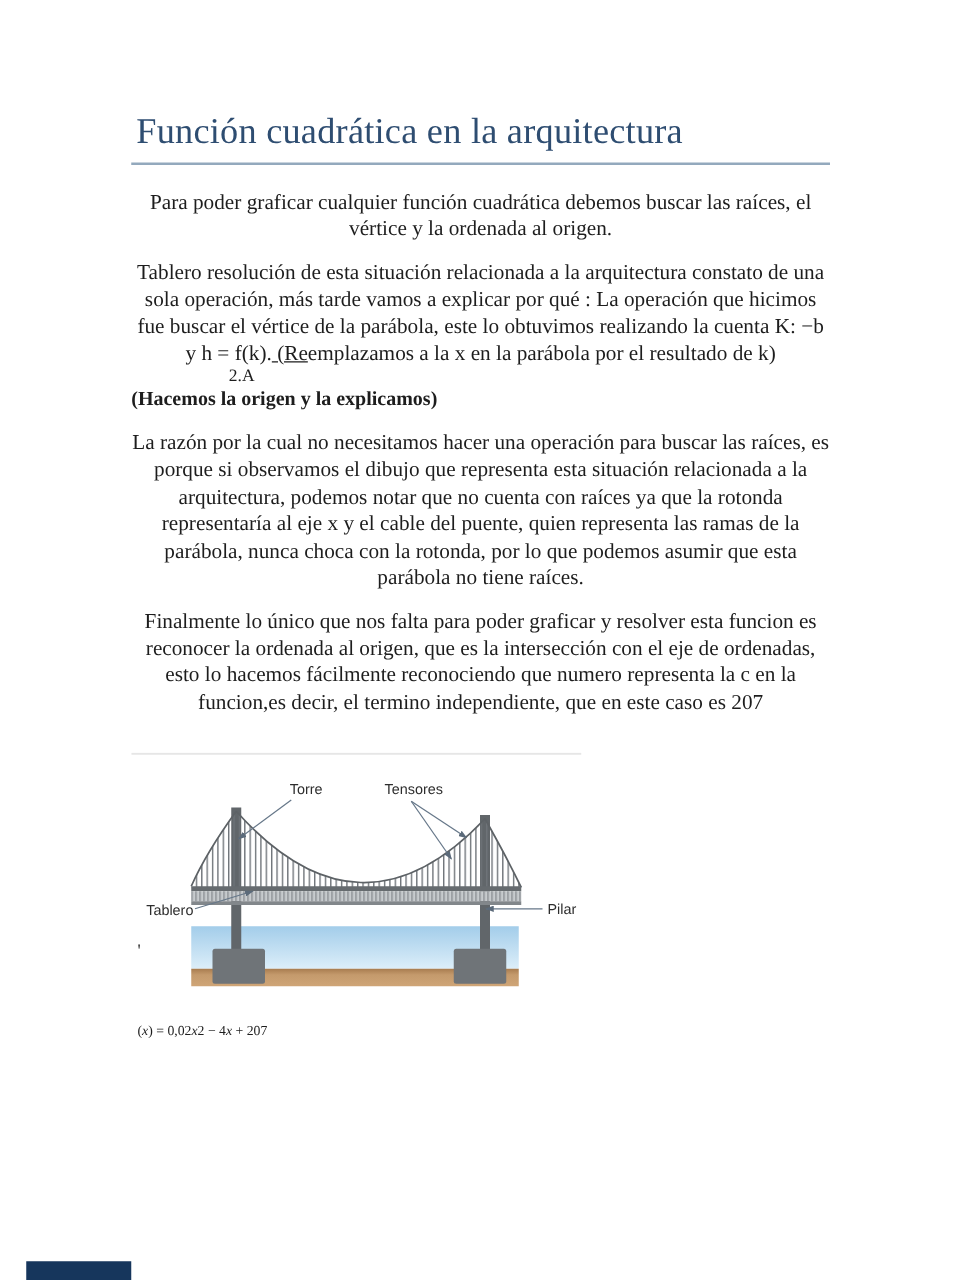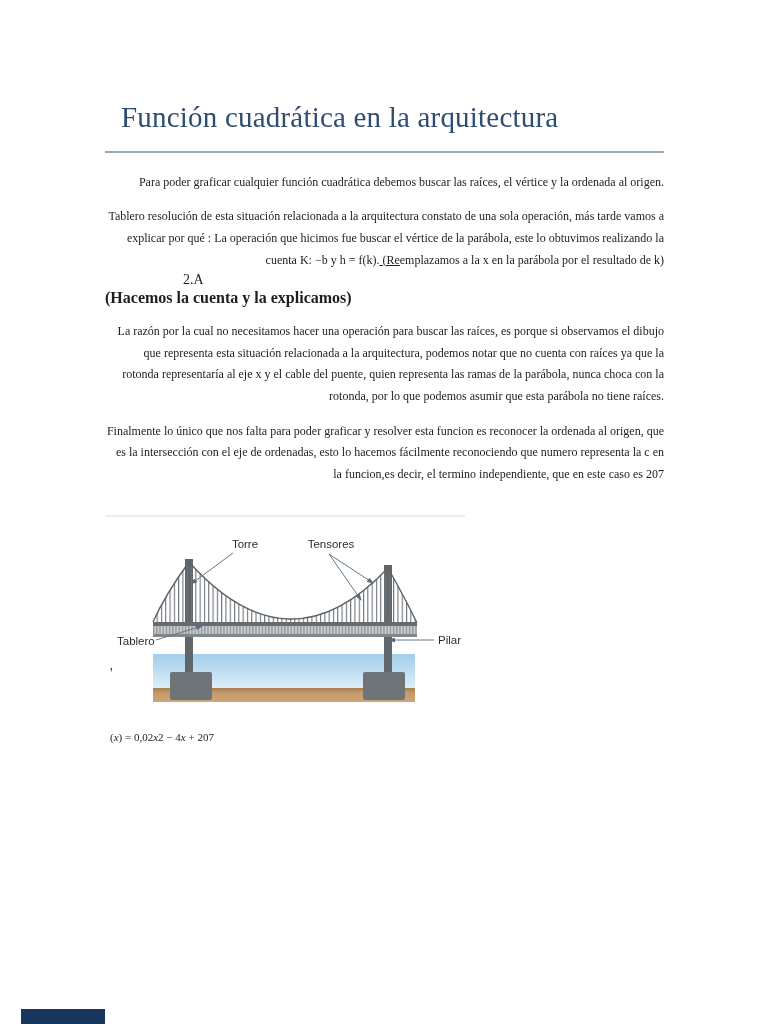--- a/index.html
+++ b/index.html
@@ -7,39 +7,39 @@
     width: 768px; height: 1024px;
     background: #ffffff;
     position: relative;
     overflow: hidden;
     font-family: "Liberation Serif", serif;
     color: #1d1d1d;
   }
   .page { padding: 84px 104px 0 105px; }
 
   .doc-title {
-    margin: 16px;
+    margin: 4px;
     font-size: 29px;
     font-weight: normal;
     line-height: 1.2;
     color: #2e4d71;
     letter-spacing: 0.2px;
     white-space: nowrap;
   }
   .title-rule {
     height: 2px;
     background: #93a9bd;
     margin: 7px 0 19px 0;
   }
 
   .para {
     margin: 0 0 13px 0;
-    font-size: 12px;
+    font-size: 17px;
     line-height: 21.6px;
-    text-align: right;
+    text-align: center;
   }
   .para.tight { margin-bottom: 0; }
   .underlined { text-decoration: underline; }
   .annotation-line {
     margin: 0 0 0 78px;
     font-size: 14px;
     line-height: 17px;
   }
   .bold-note {
     margin: 0 0 13px 0;
@@ -80,21 +80,21 @@
 <div class="page">
 
   <h1 class="doc-title">Función cuadrática en la arquitectura</h1>
   <div class="title-rule"></div>
 
   <p class="para">Para poder graficar cualquier función cuadrática debemos buscar las raíces, el vértice y la ordenada al origen.</p>
 
   <p class="para tight"><span>Tablero resolución de esta situación relacionada a la arquitectura constato de una sola operación, más tarde vamos a explicar por qué : La operación que hicimos fue buscar el vértice de la parábola, este lo obtuvimos realizando la cuenta K: −b y h = f(k).</span><span class="underlined"> (Re</span><span>emplazamos a la x en la parábola por el resultado de k)</span></p>
 
   <div class="annotation-line">2.A</div>
-  <div class="bold-note">(Hacemos la cuenta y la explicamos)</div>
+  <div class="bold-note">(Hacemos la origen y la explicamos)</div>
 
   <p class="para">La razón por la cual no necesitamos hacer una operación para buscar las raíces, es porque si observamos el dibujo que representa esta situación relacionada a la arquitectura, podemos notar que no cuenta con raíces ya que la rotonda representaría al eje x y el cable del puente, quien representa las ramas de la parábola, nunca choca con la rotonda, por lo que podemos asumir que esta parábola no tiene raíces.</p>
 
   <p class="para">Finalmente lo único que nos falta para poder graficar y resolver esta funcion es reconocer la ordenada al origen, que es la intersección con el eje de ordenadas, esto lo hacemos fácilmente reconociendo que numero representa la c en la funcion,es decir, el termino independiente, que en este caso es 207</p>
 
   <figure class="bridge-figure">
     <svg width="368" height="192" viewBox="0 0 368 192">
       <defs>
         <linearGradient id="waterGrad" x1="0" y1="0" x2="0" y2="1">
           <stop offset="0" stop-color="#a3cdea"></stop>

